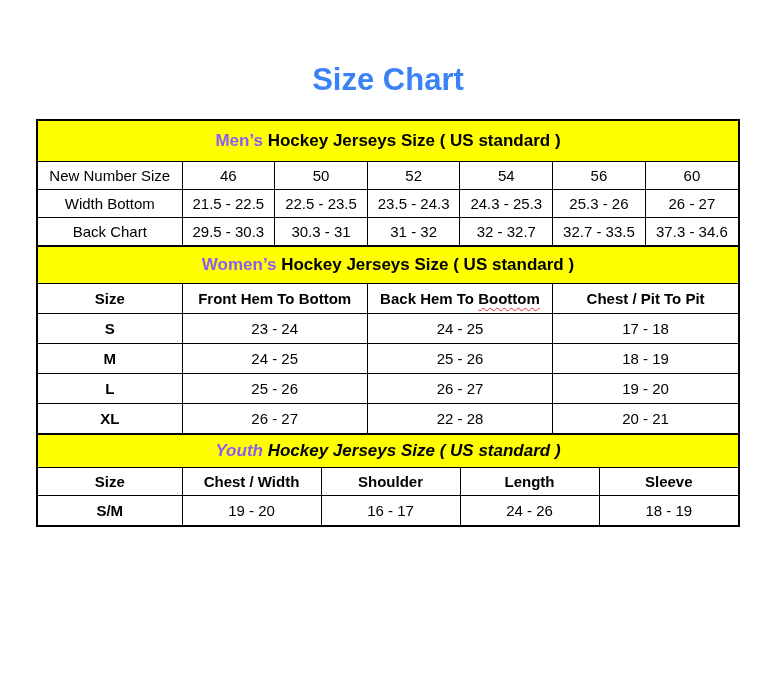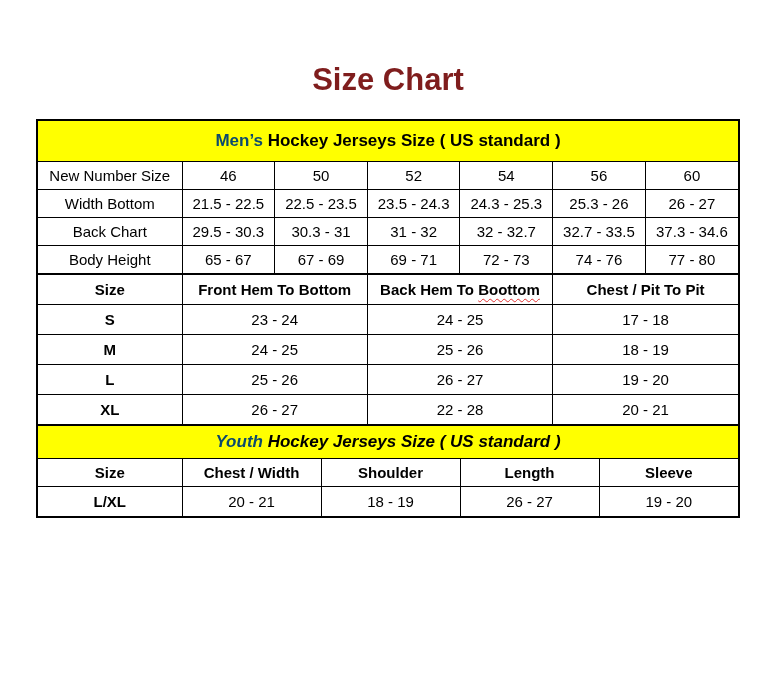--- a/index.html
+++ b/index.html
@@ -1,21 +1,21 @@
 <!DOCTYPE html>
 <html><head>
 <meta charset="utf-8">
 <style>
   html,body{margin:0;padding:0;}
   body{
     width:776px;height:692px;background:#ffffff;color:#000;
     font-family:"Liberation Sans", sans-serif;overflow:hidden;
   }
   .page-title{
-    text-align:center;font-size:31px;font-weight:bold;color:#7f1d1d;
+    text-align:center;font-size:31px;font-weight:bold;color:#3b82f6;
     margin:62px 0 0 0;letter-spacing:0px;
   }
   .stack{
     width:700px;margin:21px auto 0 auto;border:2px solid #000;
   }
   table.size-table{
     width:100%;border-collapse:collapse;table-layout:fixed;
   }
   .size-table th,.size-table td{
     border:1px solid #000;text-align:center;vertical-align:middle;
@@ -23,21 +23,21 @@
   }
   
   .stack > table tr > *:first-child{border-left:none;}
   .stack > table tr > *:last-child{border-right:none;}
   .stack > table:first-child tr:first-child > *{border-top:none;}
   .stack > table:last-child tr:last-child > *{border-bottom:none;}
 
   .banner-row th{
     background:#FFFF00;font-size:17px;font-weight:bold;height:40px;
   }
-  .hl{color:#0c4a6e;}
+  .hl{color:#8b5cf6;}
   .header-row th{font-weight:bold;height:27px;}
   .size-table tbody td{height:27px;font-weight:normal;}
 
   .t-womens .banner-row th{height:36px;}
   .t-womens .header-row th{height:29px;}
   .t-womens tbody td{height:29px;}
   .t-youth .banner-row th{height:32px;font-style:italic;}
   .t-youth .header-row th{height:27px;}
   .t-youth tbody td{height:29px;}
 
@@ -94,40 +94,34 @@
       </tr>
       <tr>
         <td>Back Chart</td>
         <td>29.5 - 30.3</td>
         <td>30.3 - 31</td>
         <td>31 - 32</td>
         <td>32 - 32.7</td>
         <td>32.7 - 33.5</td>
         <td>37.3 - 34.6</td>
       </tr>
-      <tr>
-        <td>Body Height</td>
-        <td>65 - 67</td>
-        <td>67 - 69</td>
-        <td>69 - 71</td>
-        <td>72 - 73</td>
-        <td>74 - 76</td>
-        <td>77 - 80</td>
-      </tr>
     </tbody>
   </table>
 
   <table class="size-table t-womens labels-bold">
     <colgroup>
         <col style="width:144px">
         <col>
         <col>
         <col>
       </colgroup>
     <thead>
+      <tr class="banner-row">
+        <th colspan="4"><span class="hl">Women’s</span><span> Hockey Jerseys Size ( US standard )</span></th>
+      </tr>
       <tr class="header-row">
         <th>Size</th>
         <th>Front Hem To Bottom</th>
         <th><span>Back Hem To </span><span class="misspelled">Boottom</span></th>
         <th>Chest / Pit To Pit</th>
       </tr>
     </thead>
     <tbody>
       <tr>
         <td>S</td>
@@ -171,22 +165,22 @@
       <tr class="header-row">
         <th>Size</th>
         <th>Chest / Width</th>
         <th>Shoulder</th>
         <th>Length</th>
         <th>Sleeve</th>
       </tr>
     </thead>
     <tbody>
       <tr>
-        <td>L/XL</td>
-        <td>20 - 21</td>
+        <td>S/M</td>
+        <td>19 - 20</td>
+        <td>16 - 17</td>
+        <td>24 - 26</td>
         <td>18 - 19</td>
-        <td>26 - 27</td>
-        <td>19 - 20</td>
       </tr>
     </tbody>
   </table>
 
 </div>
 
 </body></html>

